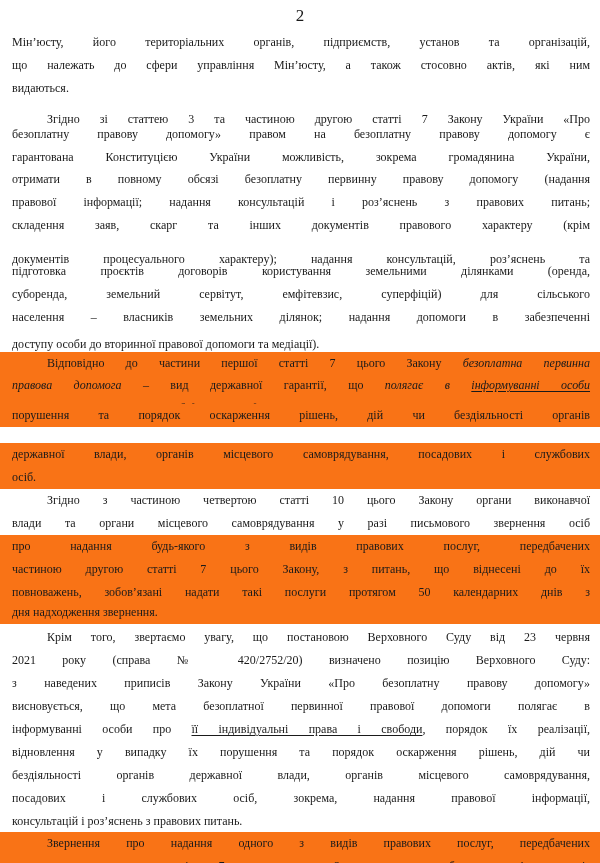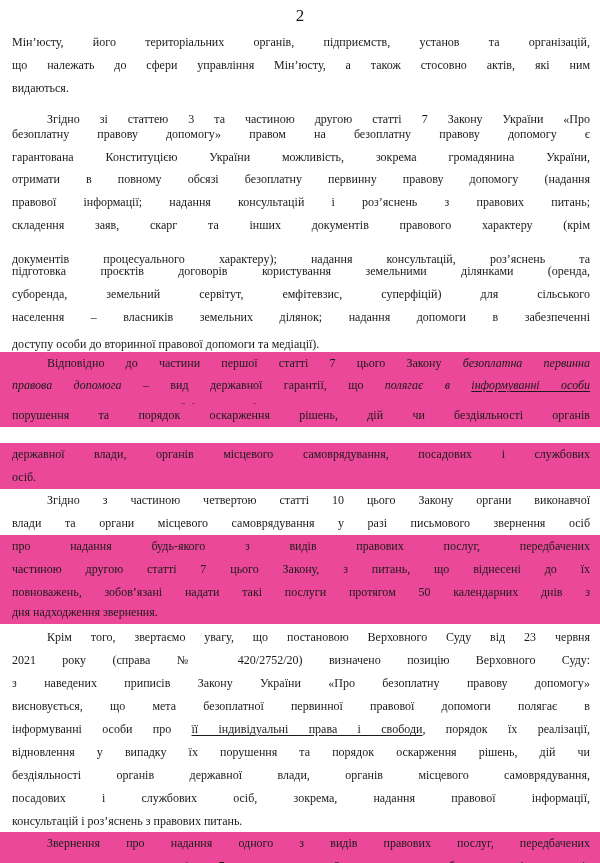--- a/index.html
+++ b/index.html
@@ -18,21 +18,21 @@
     position: absolute; left: 0; width: 600px; height: 23px;
     font-size: 12px; line-height: 23px; white-space: nowrap;
   }
   .line .txt {
     position: absolute; left: 12px; width: 578px;
     text-align: justify; text-align-last: justify;
     display: block;
   }
   .line.last .txt { text-align-last: left; }
   .line.indent .txt { left: 47px; width: 543px; }
-  .hl { background: #ec4899; }
+  .hl { background: #f97316; }
   i { font-style: italic; }
   u { text-decoration: underline; text-underline-offset: 2px; }
 </style>
 </head>
 <body>
 
 <div class="page">
   <div class="page-number">2</div>
   <div id="body-text">
       <div class="line" style="top: 31px;">

